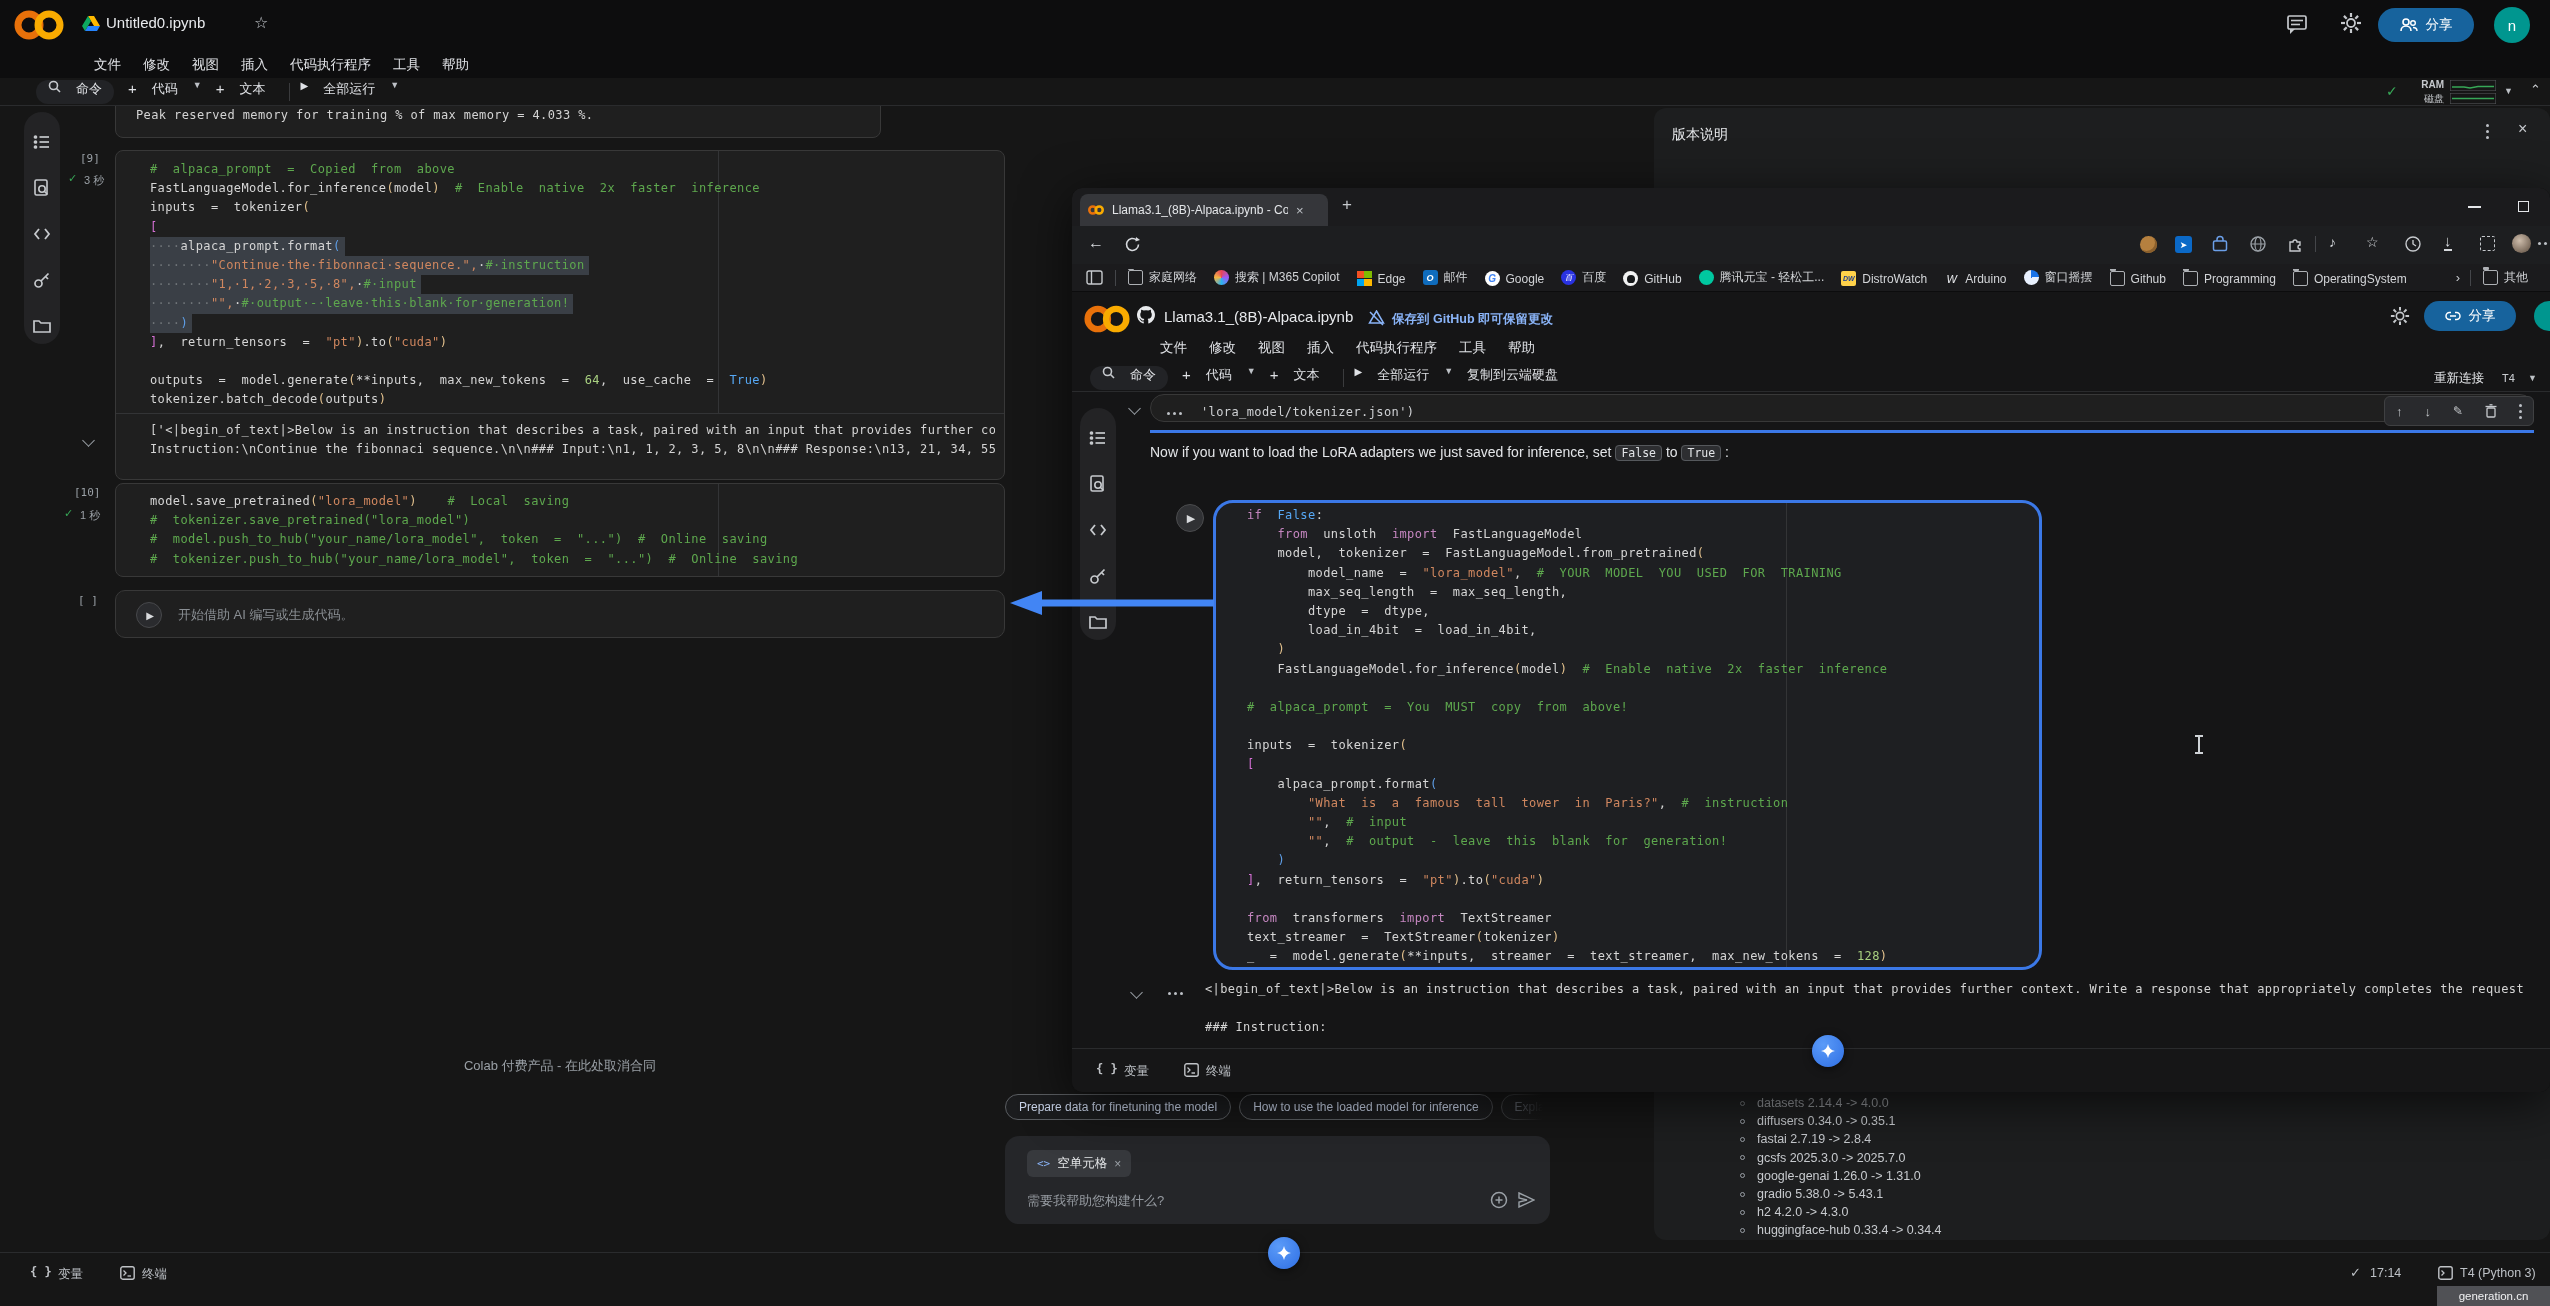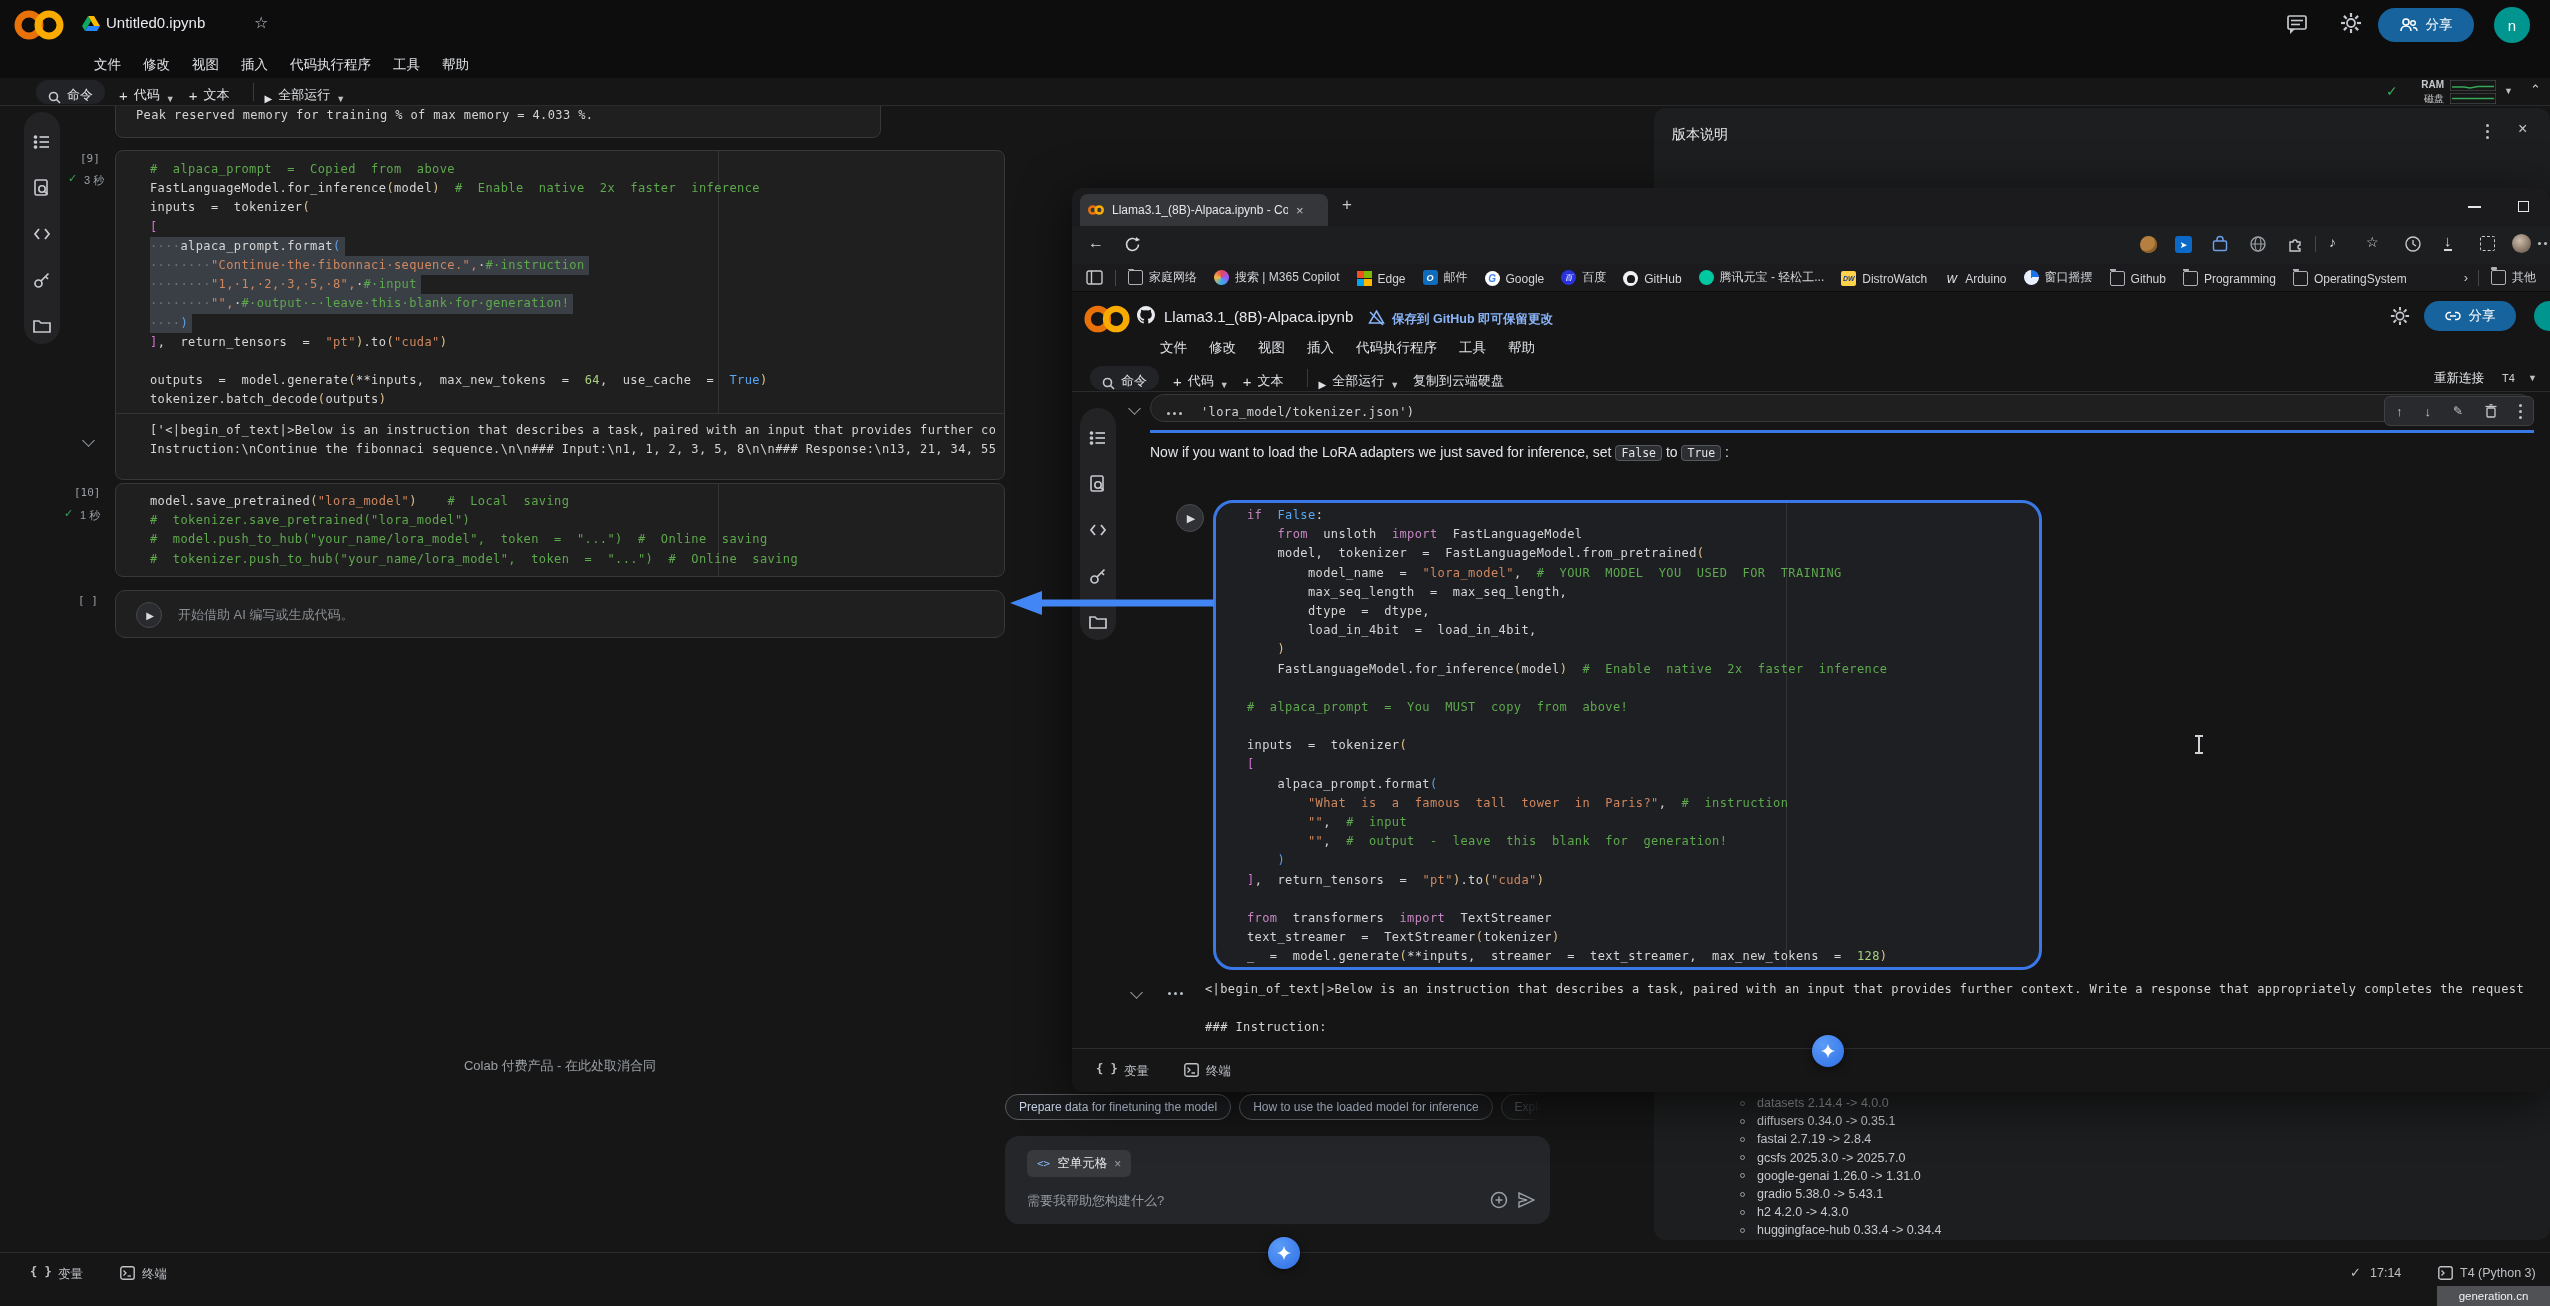--- a/index.html
+++ b/index.html
@@ -8,21 +8,21 @@
   .abs{position:absolute}
   .mono{font-family:"DejaVu Sans Mono",monospace}
   #root{position:absolute;left:0;top:0;width:2550px;height:1306px;background:#161616}
 
   
   .o-header{left:0;top:0;width:2550px;height:50px;background:#0d0d0e;z-index:2}
   .o-menurow{left:0;top:50px;width:2550px;height:28px;background:#0d0d0e;z-index:2}
   .o-toolbar{left:0;top:78px;width:2550px;height:28px;background:#161616;border-bottom:1px solid #2a2b2d;z-index:2}
   .title-text{color:#e8eaed;font-size:15px}
   .mi{display:inline-block;margin-right:22px;color:#dfe1e5;font-size:13.5px;cursor:default}
-  .tbtn{display:inline-flex;align-items:flex-end;gap:6px;color:#dfe1e5;font-size:13px;margin-right:14px;height:24px}
+  .tbtn{display:inline-flex;align-items:flex-start;gap:15px;color:#dfe1e5;font-size:13px;margin-right:14px;height:24px}
   .tb-div{display:inline-block;width:1px;height:18px;background:#3a3b3d;margin:0 10px;vertical-align:middle}
   .caret{font-size:9px;color:#bdc1c6}
   .pill-share{display:flex;align-items:center;gap:8px;justify-content:center;background:#17639d;border-radius:17px;color:#fff;font-size:13.5px}
   .avatar{border-radius:50%;background:#00968f;color:#fff;display:flex;align-items:center;justify-content:center;font-size:15px}
   .sidebar{background:#232325;border-radius:18px}
   .sb-ic{position:absolute;left:8px;width:20px;height:20px}
   .cellbox{background:#1f1f1f;border:1px solid #383838;border-radius:8px}
   .gut{color:#9aa0a6;font-size:11px}
   .gut-ok{color:#37a857;font-size:11px}
   .code{font-family:"DejaVu Sans Mono",monospace;font-size:12px;letter-spacing:.4px}
@@ -491,21 +491,21 @@
             <i class="fav fav-folder"></i>
             <span>Programming</span>
           </span>
           <span class="bmi">
             <i class="fav fav-folder"></i>
             <span>OperatingSystem</span>
           </span>
         </div>
       <span style="color:#c6c9cd;font-size:13px;margin:0 10px">›</span>
       <span style="width:1px;height:16px;background:#44464a;margin-right:12px"></span>
-      <span class="bmi" style="margin-right:0">
+      <span class="bmi" style="margin-right:8px">
           <i class="fav fav-folder"></i>
           <span>其他</span>
         </span>
     </div>
 
     <div class="abs" style="left:0;top:104px;width:1478px;height:800px;background:#151516">
 
       <svg class="abs ic" style="left:12px;top:10px" width="46" height="34" viewBox="0 0 50 36">
           <circle cx="15" cy="18" r="11" fill="none" stroke="#e8710a" stroke-width="7"></circle>
           <circle cx="35" cy="18" r="11" fill="none" stroke="#f9ab00" stroke-width="7"></circle>

